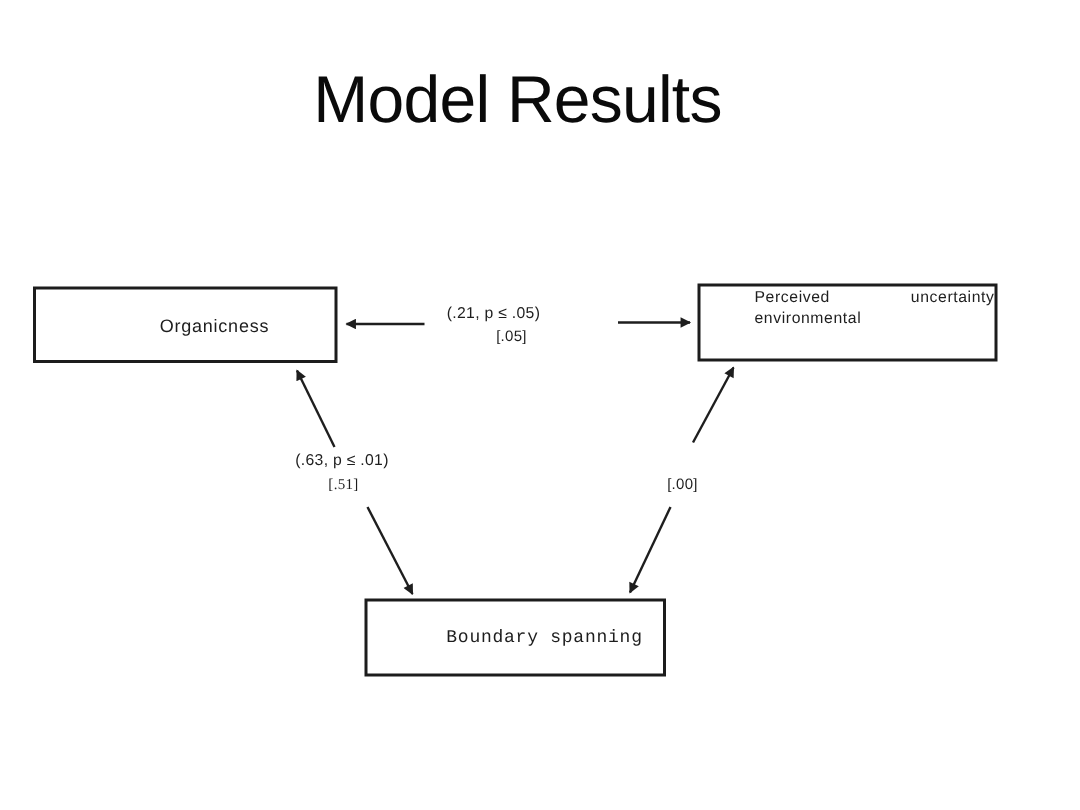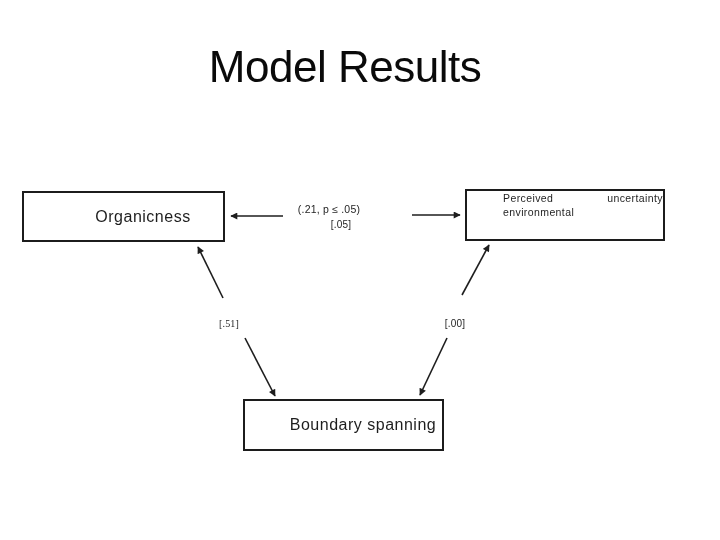--- a/index.html
+++ b/index.html
@@ -38,31 +38,31 @@
     pointer-events: none;
   }
   .node {
     position: absolute;
     box-sizing: border-box;
     border: 2px solid #1c1c1c;
     background: #ffffff;
     display: flex;
     align-items: center;
     justify-content: center;
-    font-size: 16px;
+    font-size: 12px;
     letter-spacing: 0.5px;
     color: #1e1e1e;
     padding-left: 39px;
   }
   .node-organicness { left: 22px;  top: 191px; width: 203px; height: 51px; }
   .node-peu         { left: 465px; top: 189px; width: 200px; height: 52px;
                       flex-direction: row; align-items: flex-start;
                       justify-content: center; padding-left: 36px;
                       font-size: 10.5px; line-height: 14px; letter-spacing: 0.4px; }
-  .node-boundary    { left: 243px; top: 399px; width: 201px; height: 52px; }
+  .node-boundary    { left: 243px; top: 399px; width: 201px; height: 52px; font-family: Liberation Mono, monospace; }
   .edge-label {
     position: absolute;
     width: 130px;
     text-align: center;
     font-size: 10.5px;
     line-height: 13px;
     letter-spacing: 0.2px;
     color: #1e1e1e;
     white-space: nowrap;
   }
@@ -115,17 +115,18 @@
     <span>uncertainty</span>
   </div>
 
   <div class="node node-boundary">
     <span>Boundary spanning</span>
   </div>
 
   <div class="edge-label lbl-center-stat">(.21, p ≤ .05)</div>
   <div class="edge-value lbl-center-val">[.05]</div>
 
+  <div class="edge-label lbl-left-stat">(.63, p ≤ .01)</div>
   <div class="edge-value lbl-left-val">[.51]</div>
 
   <div class="edge-value lbl-right-val">[.00]</div>
 
 </div>
 
 </body></html>

